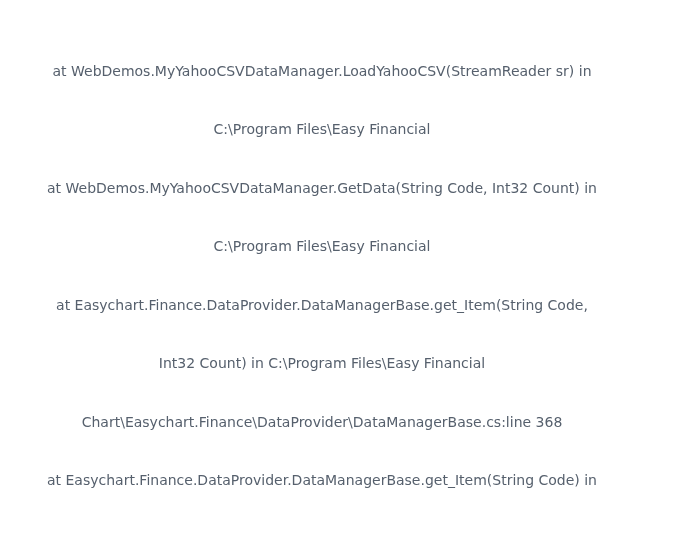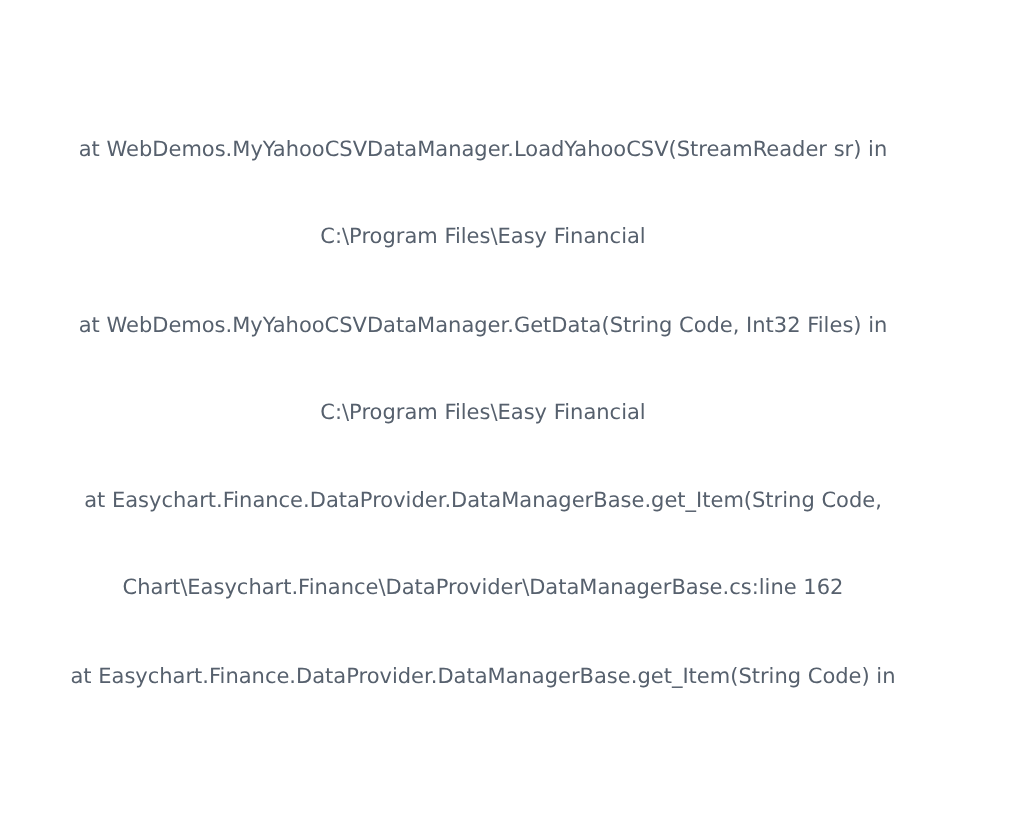--- a/index.html
+++ b/index.html
@@ -35,23 +35,24 @@
 <body>
 
 <div class="canvas">
   <div class="trace">
     
     
     
     
     <span class="trace-line">at WebDemos.MyYahooCSVDataManager.LoadYahooCSV(StreamReader sr) in</span>
     <span class="trace-line">C:\Program Files\Easy Financial</span>
-    <span class="trace-line">at WebDemos.MyYahooCSVDataManager.GetData(String Code, Int32 Files) in</span>
+    <span class="trace-line">at WebDemos.MyYahooCSVDataManager.GetData(String Code, Int32 Count) in</span>
     <span class="trace-line">C:\Program Files\Easy Financial</span>
     <span class="trace-line">at Easychart.Finance.DataProvider.DataManagerBase.get_Item(String Code,</span>
-    <span class="trace-line">Chart\Easychart.Finance\DataProvider\DataManagerBase.cs:line 162</span>
+    <span class="trace-line">Int32 Count) in C:\Program Files\Easy Financial</span>
+    <span class="trace-line">Chart\Easychart.Finance\DataProvider\DataManagerBase.cs:line 368</span>
     <span class="trace-line">at Easychart.Finance.DataProvider.DataManagerBase.get_Item(String Code) in</span>
     
     
     
     
   </div>
 </div>
 
 </body></html>

